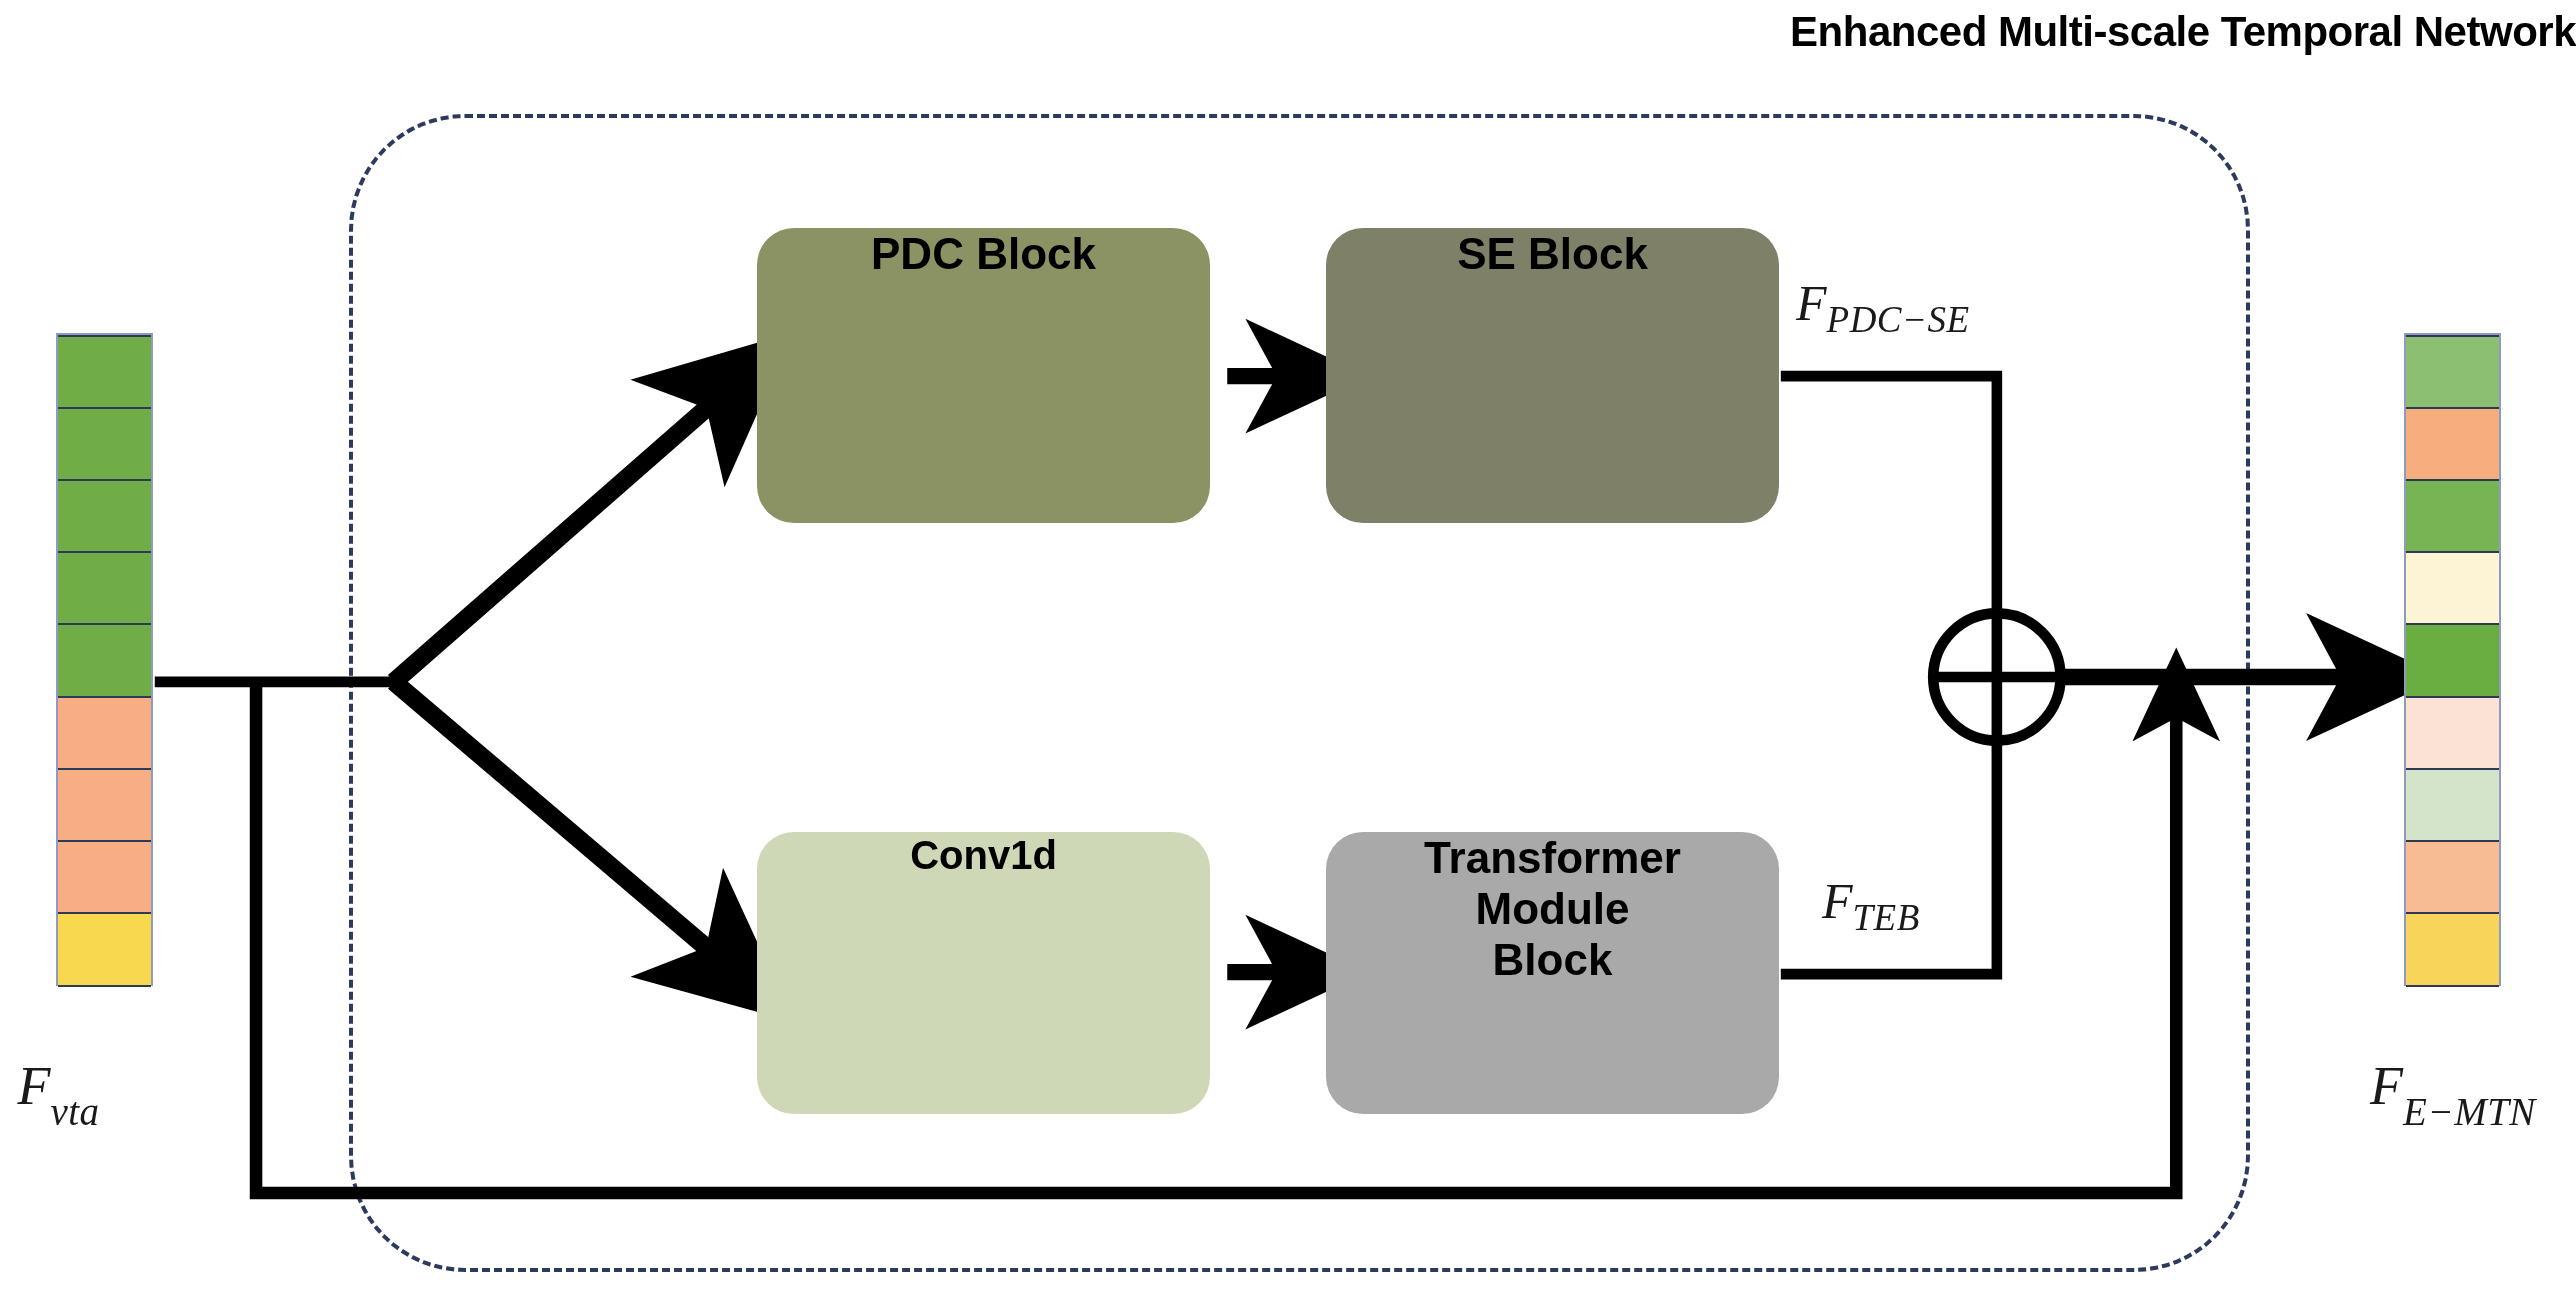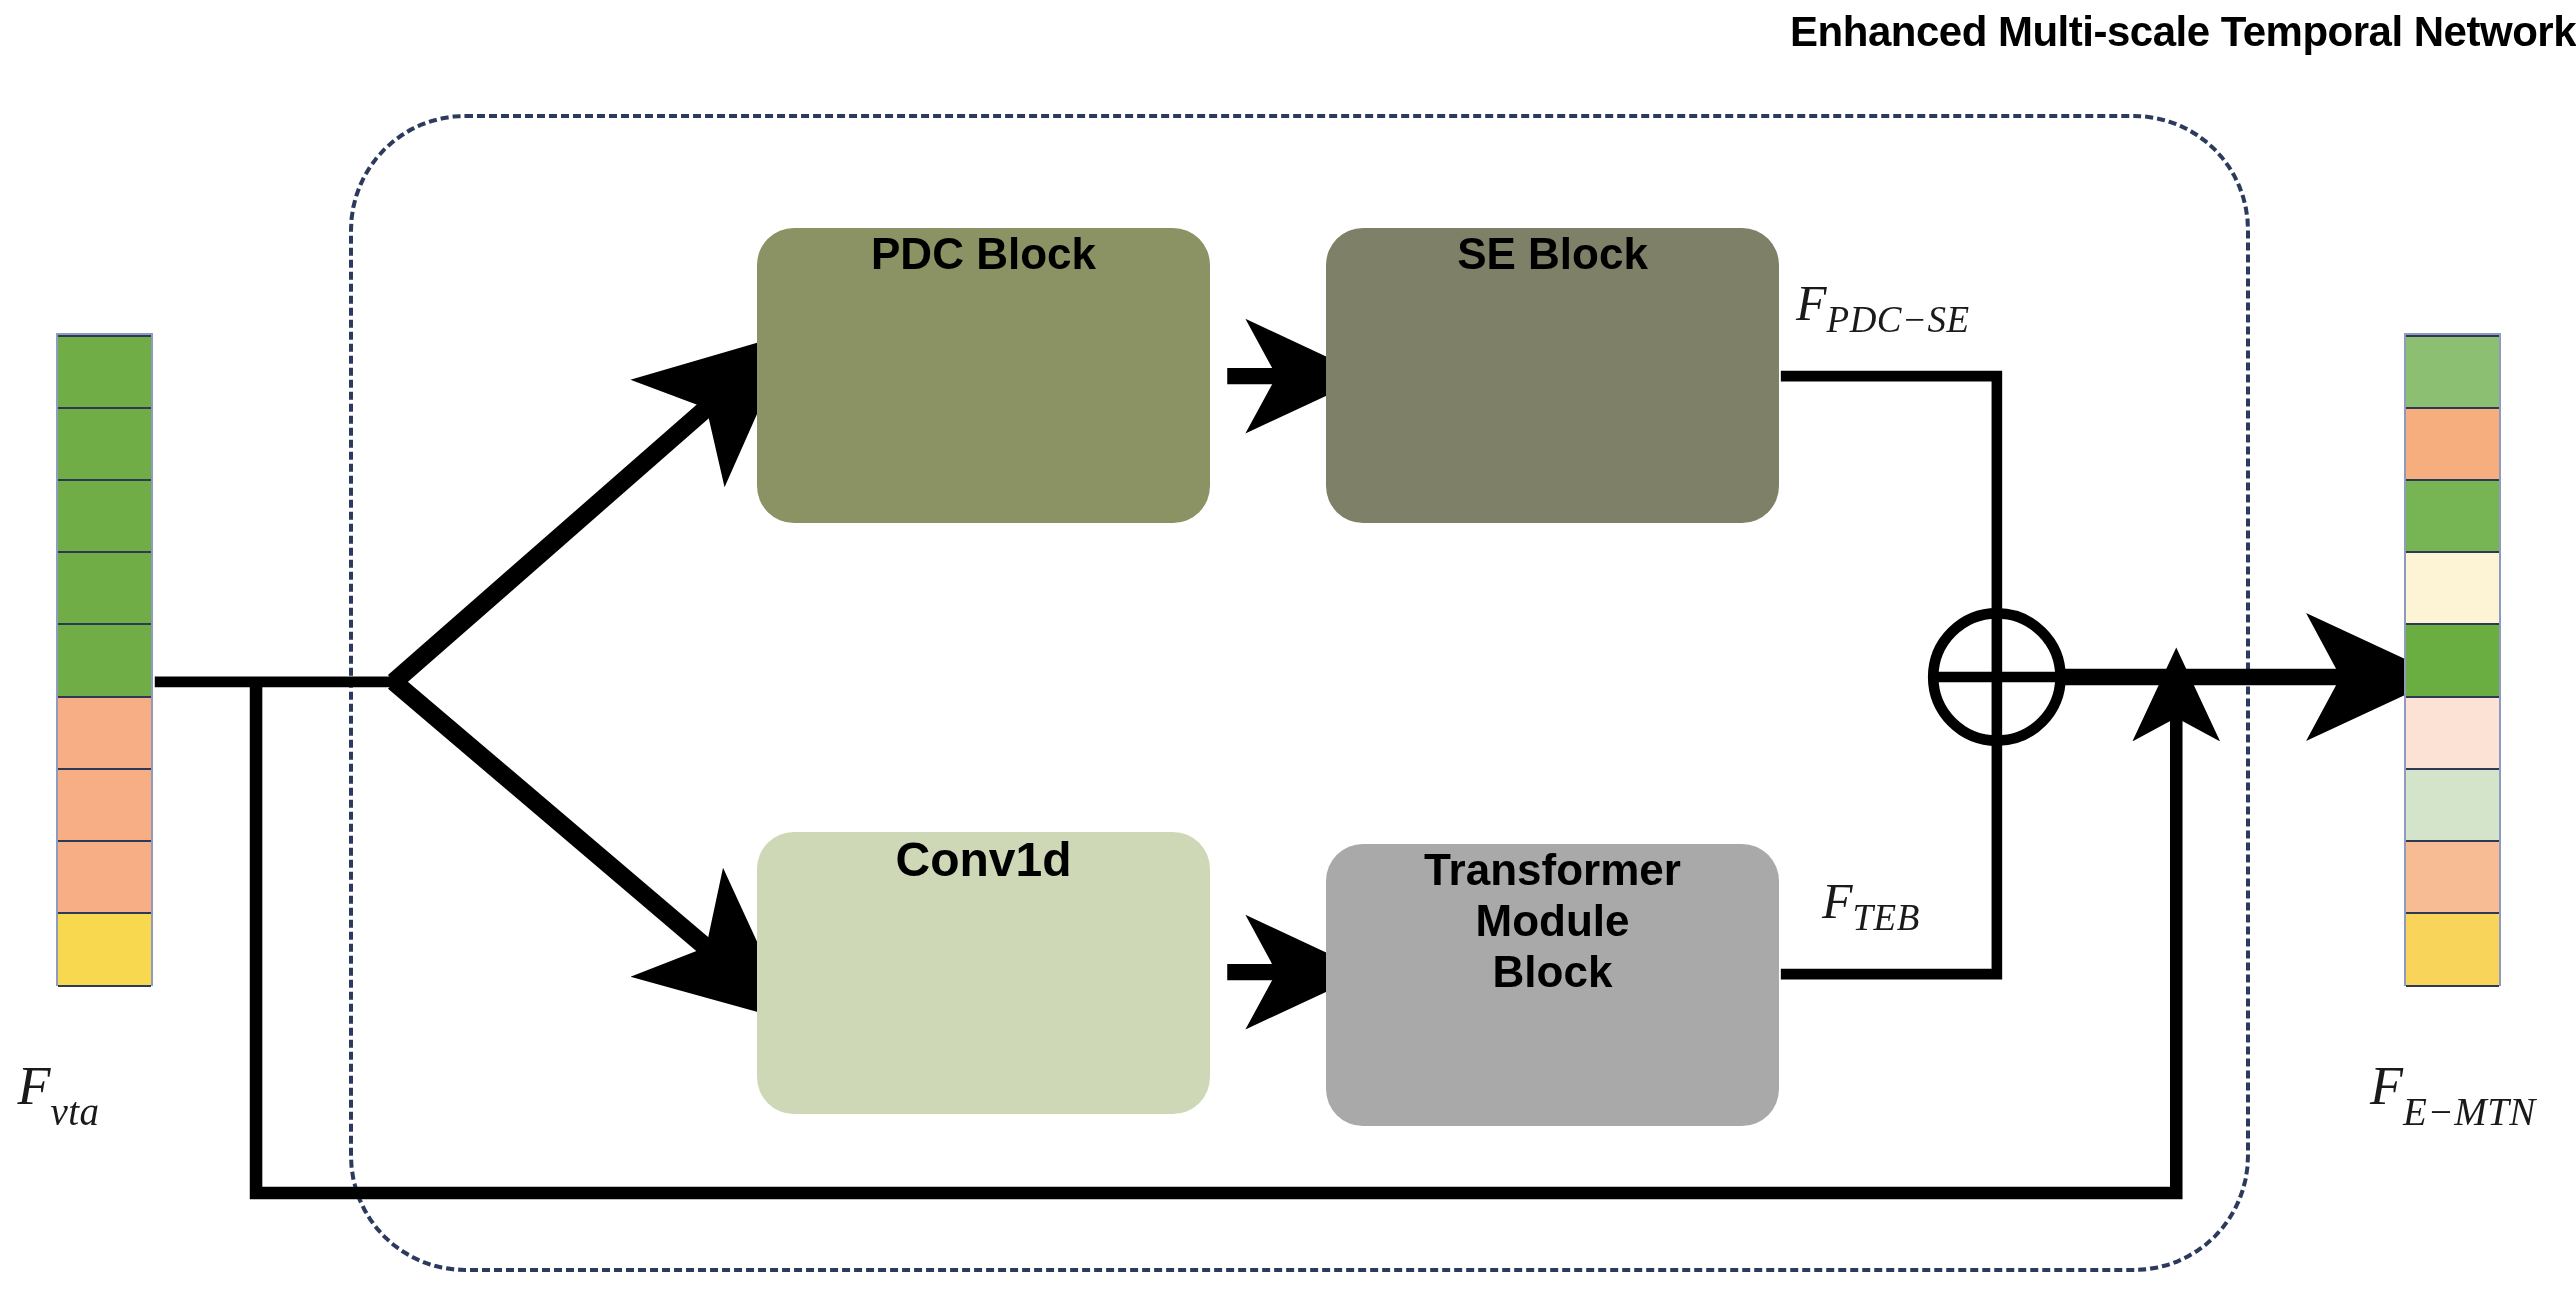--- a/index.html
+++ b/index.html
@@ -101,25 +101,25 @@
   #block-pdc {
     left: 757px;  top: 228px;  width: 453px; height: 295px;
     background: #8B9263; font-size: 44px;
   }
   #block-se {
     left: 1326px; top: 228px;  width: 453px; height: 295px;
     background: #7E8068; font-size: 44px;
   }
   #block-conv1d {
     left: 757px;  top: 832px;  width: 453px; height: 282px;
-    background: #CED8B6; font-size: 48px;
+    background: #CED8B6; font-size: 40px;
   }
   #block-teb {
     left: 1326px; top: 832px;  width: 453px; height: 282px;
-    background: #A9A9A9; font-size: 44px; padding: 0 23px; margin-top: 12px;
+    background: #A9A9A9; font-size: 44px; padding: 0 23px;
   }
 
   
   #wires {
     position: absolute;
     left: 0; top: 0;
     width: 2576px; height: 1302px;
     pointer-events: none;
   }
 </style>

